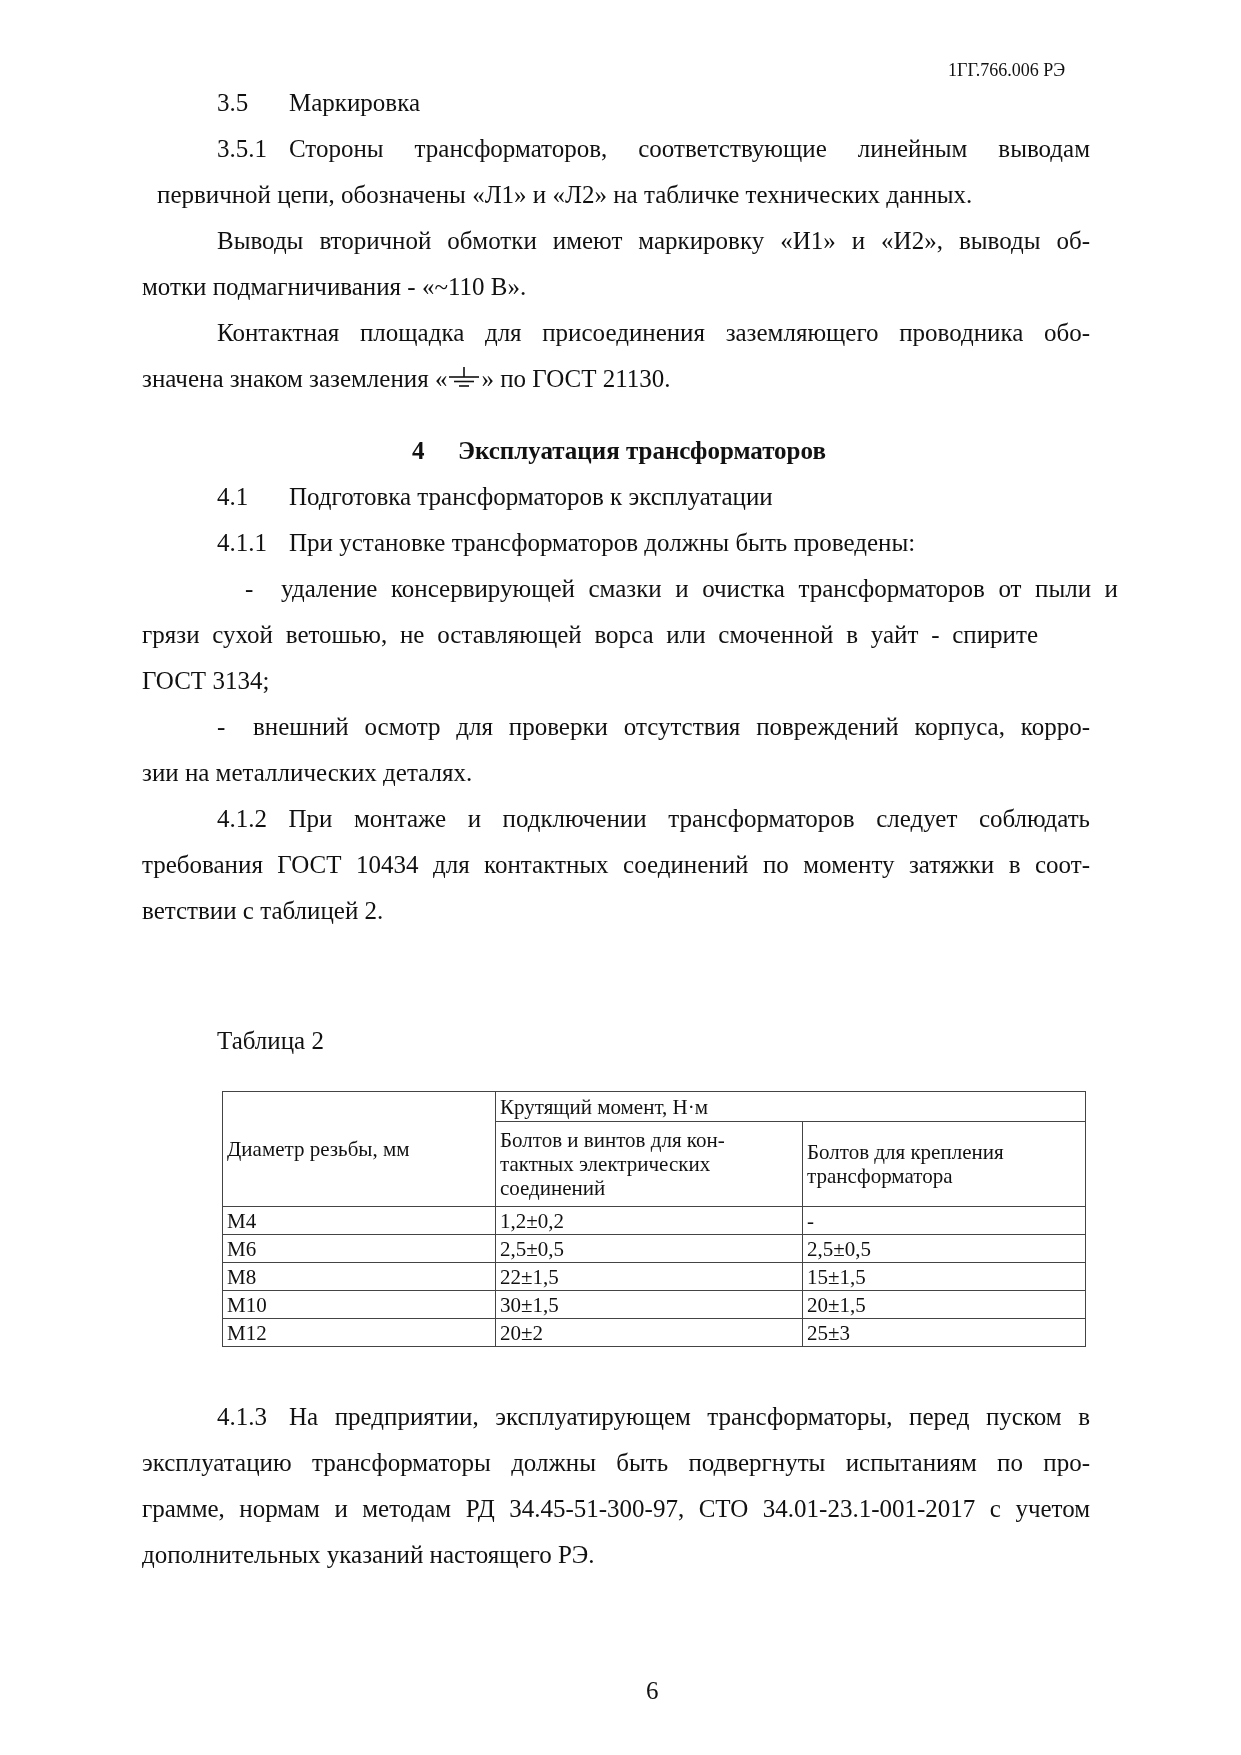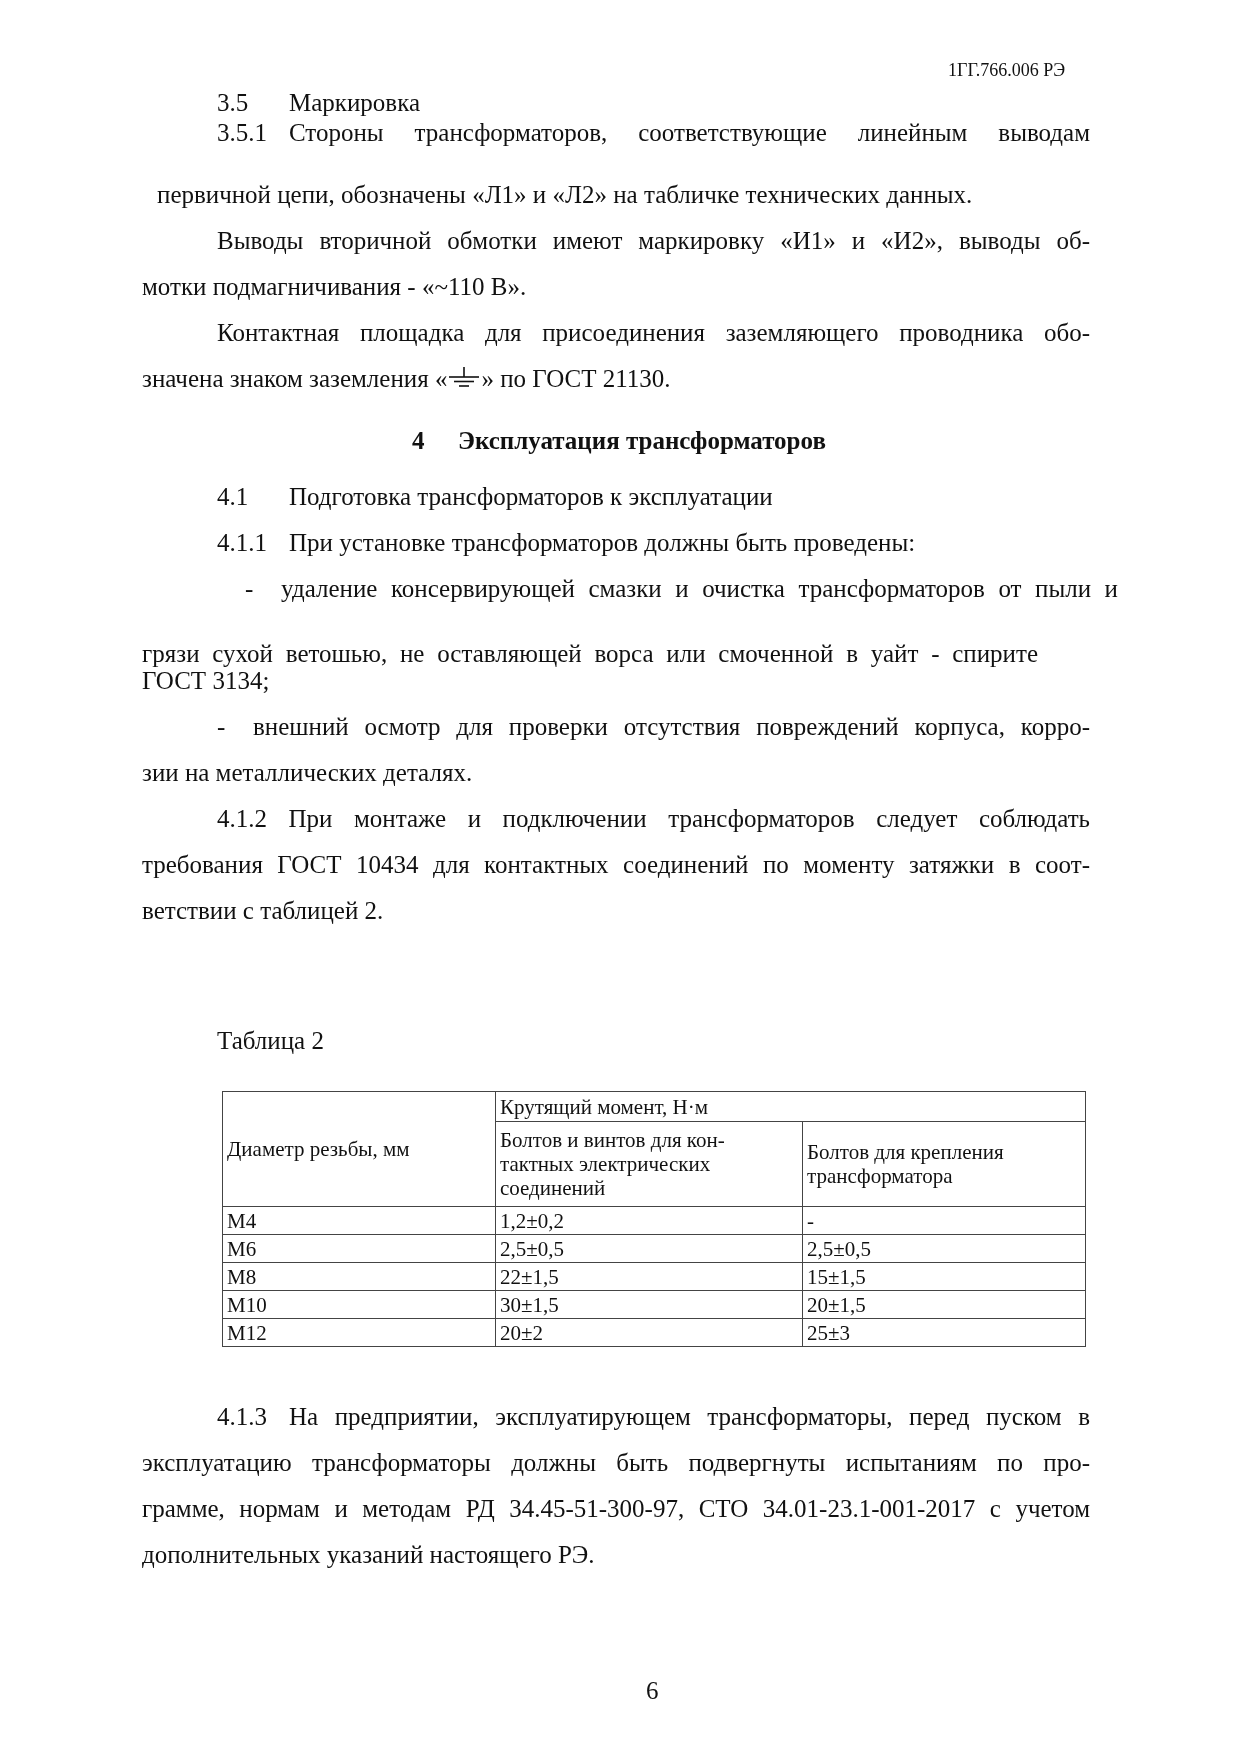--- a/index.html
+++ b/index.html
@@ -33,54 +33,54 @@
 </style>
 </head>
 <body>
 
 <div class="abs" style="left:948px; top:60px; font-size:18px;">1ГГ.766.006 РЭ</div>
 
 <div class="line ind" style="top:88px;">
   <span class="num">3.5</span><span>Маркировка</span>
 </div>
 
-<div class="line ind justify" style="top:118px;">
+<div class="line ind justify" style="top:134px;">
   <span class="num2">3.5.1</span><span>Стороны трансформаторов, соответствующие линейным выводам</span>
 </div>
 <div class="line" style="top:180px;margin-left:15px;">первичной цепи, обозначены «Л1» и «Л2» на табличке технических данных.</div>
 
 <div class="line ind justify" style="top:226px;">Выводы вторичной обмотки имеют маркировку «И1» и «И2», выводы об-</div>
 <div class="line" style="top:272px;">мотки подмагничивания - «~110 В».</div>
 
 <div class="line ind justify" style="top:318px;">Контактная площадка для присоединения заземляющего проводника обо-</div>
 <div class="line" style="top:364px;">
   <span>значена знаком заземления «</span><span class="ground"><svg width="34" height="24" viewBox="0 0 34 24">
         <line x1="17" y1="2" x2="17" y2="12" stroke="#111" stroke-width="1.6"></line>
         <line x1="2" y1="12" x2="32" y2="12" stroke="#111" stroke-width="1.6"></line>
         <line x1="7" y1="16.5" x2="27" y2="16.5" stroke="#111" stroke-width="1.6"></line>
         <line x1="12" y1="21" x2="22" y2="21" stroke="#111" stroke-width="1.6"></line>
       </svg></span><span>» по ГОСТ 21130.</span>
 </div>
 
-<div class="abs heading" style="left:412px; top:426px; line-height:30px;">
+<div class="abs heading" style="left:412px; top:436px; line-height:30px;">
   <span style="display:inline-block; width:46px;">4</span><span>Эксплуатация трансформаторов</span>
 </div>
 
 <div class="line ind" style="top:482px;">
   <span class="num">4.1</span><span>Подготовка трансформаторов к эксплуатации</span>
 </div>
 
 <div class="line ind" style="top:528px;">
   <span class="num2">4.1.1</span><span>При установке трансформаторов должны быть проведены:</span>
 </div>
 
 <div class="line ind justify" style="top:574px;margin-left:28px;">
   <span class="dash">-</span><span>удаление консервирующей смазки и очистка трансформаторов от пыли и</span>
 </div>
-<div class="line justify" style="top:620px; width:896px;margin-top:19px;">грязи сухой ветошью, не оставляющей ворса или смоченной в уайт - спирите</div>
+<div class="line justify" style="top:620px; width:896px;">грязи сухой ветошью, не оставляющей ворса или смоченной в уайт - спирите</div>
 <div class="line" style="top:666px;">ГОСТ 3134;</div>
 
 <div class="line ind justify" style="top:712px;">
   <span class="dash">-</span><span>внешний осмотр для проверки отсутствия повреждений корпуса, корро-</span>
 </div>
 <div class="line" style="top:758px;">зии на металлических деталях.</div>
 
 <div class="line ind justify" style="top:804px;">4.1.2 При монтаже и подключении трансформаторов следует соблюдать</div>
 <div class="line justify" style="top:850px;">требования ГОСТ 10434 для контактных соединений по моменту затяжки в соот-</div>
 <div class="line" style="top:896px;">ветствии с таблицей 2.</div>

